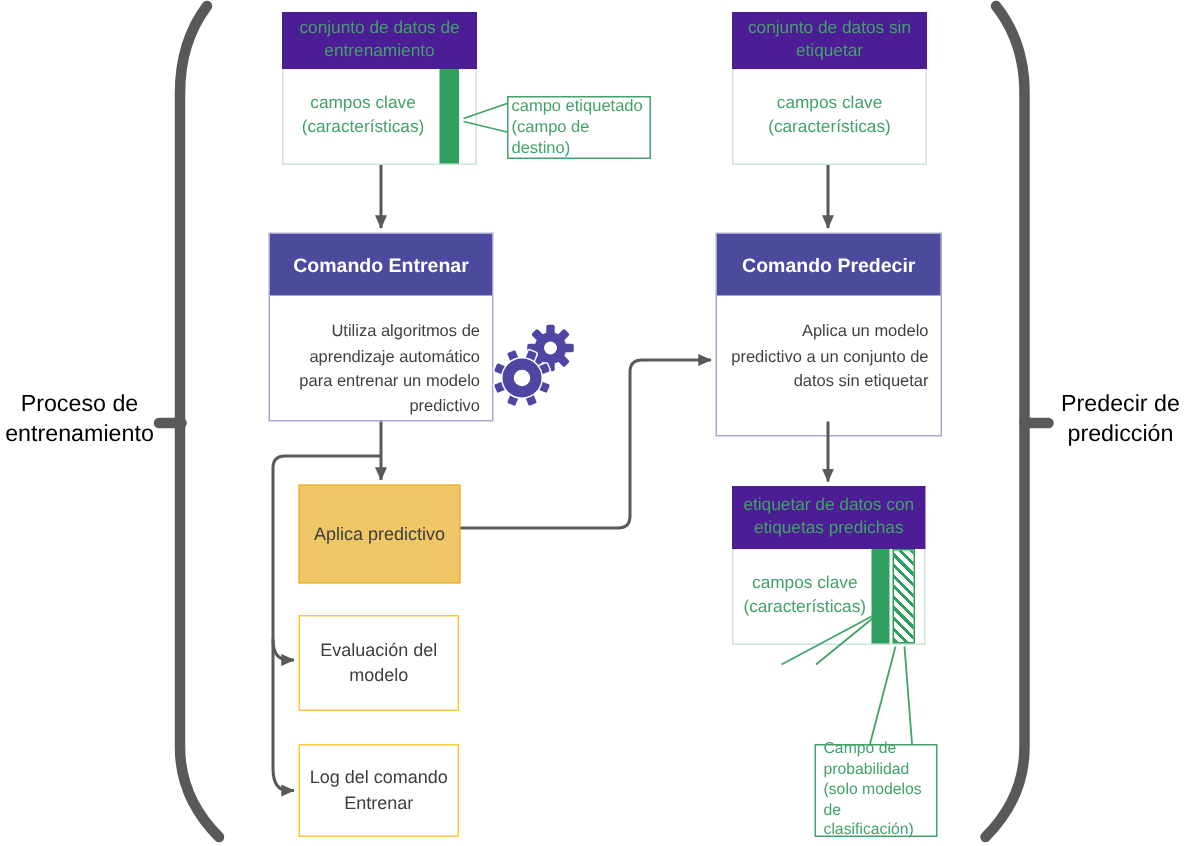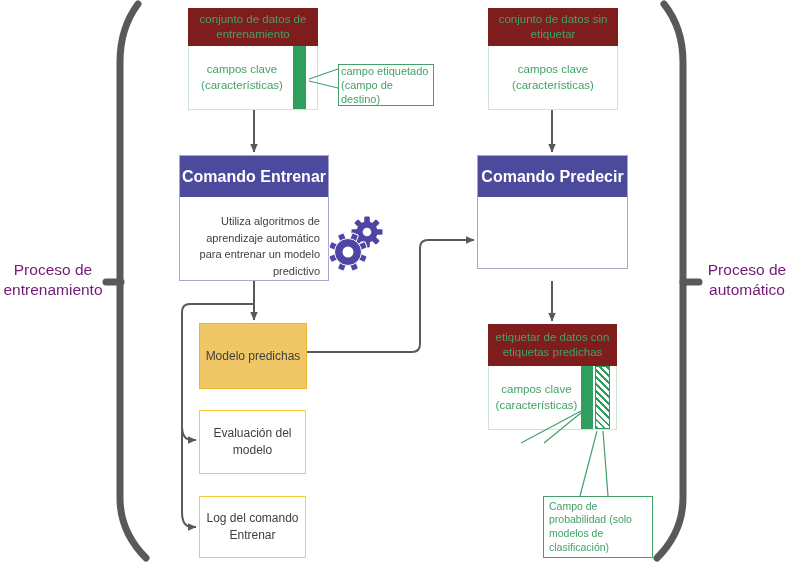--- a/index.html
+++ b/index.html
@@ -1,52 +1,52 @@
 <!DOCTYPE html>
 <html><head>
 <meta charset="utf-8">
 <style>
   html,body{margin:0;padding:0;background:#fff;}
   .canvas{position:relative;width:800px;height:564px;background:#fff;overflow:hidden;
           font-family:"Liberation Sans",sans-serif;}
   .abs{position:absolute;box-sizing:border-box;}
   
   .ds{z-index:2;}
-  .ds-header{box-sizing:border-box;background:#7f1d1d;color:#43a169;font-size:11.5px;
+  .ds-header{box-sizing:border-box;background:#4c1d95;color:#43a169;font-size:11.5px;
              line-height:1.32;text-align:center;display:flex;align-items:center;justify-content:center;
              padding:2px 5px;}
   .ds-body{box-sizing:border-box;position:relative;background:#fff;border:1px solid #cfe4d7;border-top:none;
            color:#43a169;font-size:11.5px;line-height:1.32;text-align:center;
            display:flex;align-items:center;justify-content:center;padding:2px 6px;}
   .bar-solid{position:absolute;top:0;bottom:0;background:#2f9e5f;}
   .bar-hatch{position:absolute;top:0;bottom:0;border:1px solid #2f9e5f;
              background:repeating-linear-gradient(45deg,#2f9e5f 0 2px,#ffffff 2px 5px);}
   
   .cmd{z-index:2;background:#fff;border:1px solid #a9a7d1;}
   .cmd-header{box-sizing:border-box;height:41px;background:#4c4a9c;color:#fff;font-weight:bold;
-              font-size:16px;display:flex;align-items:center;justify-content:center;text-align:left;}
+              font-size:13px;display:flex;align-items:center;justify-content:center;text-align:left;}
   .cmd-body{box-sizing:border-box;padding:16px 8px 0;font-size:11px;color:#3f3f3f;
             text-align:right;line-height:1.5;}
   
   .ybox{z-index:2;display:flex;align-items:center;justify-content:center;text-align:center;
         font-size:12px;color:#3e3e3e;line-height:1.4;}
   
   .callout{z-index:2;background:#fff;border:1.5px solid #43a169;color:#43a169;
            display:flex;align-items:center;justify-content:center;text-align:left;line-height:1.3;}
   
-  .blabel{z-index:2;font-size:15.5px;color:#701a75;text-align:center;line-height:1.28;}
+  .blabel{z-index:2;font-size:15.5px;color:#000000;text-align:center;line-height:1.28;}
   svg.overlay{position:absolute;left:0;top:0;z-index:3;pointer-events:none;}
 </style>
 </head>
 <body>
 
 <div class="canvas">
 
   <div class="abs blabel" style="left:0;top:260px;width:106px;">Proceso de entrenamiento</div>
-  <div class="abs blabel" style="left:694px;top:260px;width:106px;">Proceso de automático</div>
+  <div class="abs blabel" style="left:694px;top:260px;width:106px;">Predecir de predicción</div>
 
   <div class="abs ds" style="left:188px;top:8px;width:130px;height:102px;">
     <div class="ds-header" style="height:38px;">conjunto de datos de entrenamiento</div>
     <div class="ds-body" style="height:64px;padding-right:28px;">
       <span>campos clave (características)</span>
       <div class="bar-solid" style="right:11px;width:13px;"></div>
     </div>
   </div>
 
   <div class="abs callout" style="left:338px;top:64px;width:96px;height:42px;font-size:11px;padding:2px;">
@@ -58,47 +58,48 @@
     <div class="ds-body" style="height:64px;">
       <span>campos clave (características)</span>
     </div>
   </div>
 
   <div class="abs cmd" style="left:179px;top:155px;width:150px;height:126px;">
     <div class="cmd-header">Comando Entrenar</div>
     <div class="cmd-body">Utiliza algoritmos de aprendizaje automático para entrenar un modelo predictivo</div>
   </div>
 
-  <div class="abs cmd" style="left:477px;top:155px;width:151px;height:114px;">
+  <div class="abs cmd" style="left:477px;top:155px;width:151px;height:136px;">
     <div class="cmd-header">Comando Predecir</div>
+    <div class="cmd-body">Aplica un modelo predictivo a un conjunto de datos sin etiquetar</div>
   </div>
 
   <div class="abs ybox" style="left:199px;top:323px;width:108px;height:66px;background:#f0c767;border:1.5px solid #eab432;">
-    <span>Modelo predichas</span>
+    <span>Aplica predictivo</span>
   </div>
 
   <div class="abs ybox" style="left:199px;top:496px;width:107px;height:62px;background:#fff;border:1.5px solid #fcc93b;">
     <span>Log del comando Entrenar</span>
   </div>
 
   <div class="abs ybox" style="left:199px;top:410px;width:107px;height:64px;background:#fff;border:1.5px solid #fcc93b;">
     <span>Evaluación del modelo</span>
   </div>
 
   <div class="abs ds" style="left:488px;top:324px;width:129px;height:106px;">
     <div class="ds-header" style="height:42px;">etiquetar de datos con etiquetas predichas</div>
     <div class="ds-body" style="height:64px;padding-right:38px;">
       <span>campos clave (características)</span>
       <div class="bar-solid" style="left:92px;width:12px;"></div>
       <div class="bar-hatch" style="left:106px;width:13px;"></div>
     </div>
   </div>
 
 
-  <div class="abs callout" style="left:543px;top:496px;width:110px;height:62px;font-size:10.5px;padding:2px 5px;">
+  <div class="abs callout" style="left:543px;top:496px;width:82px;height:62px;font-size:10.5px;padding:2px 5px;">
     <span>Campo de probabilidad (solo modelos de clasificación)</span>
   </div>
 
   <svg class="overlay" width="800" height="564" viewBox="0 0 800 564">
     <defs>
       <marker id="ah" markerWidth="10" markerHeight="9" refX="8.5" refY="4" orient="auto" markerUnits="userSpaceOnUse">
         <path d="M0,0 L9,4 L0,8 Z" fill="#58595b"></path>
       </marker>
     </defs>
 

